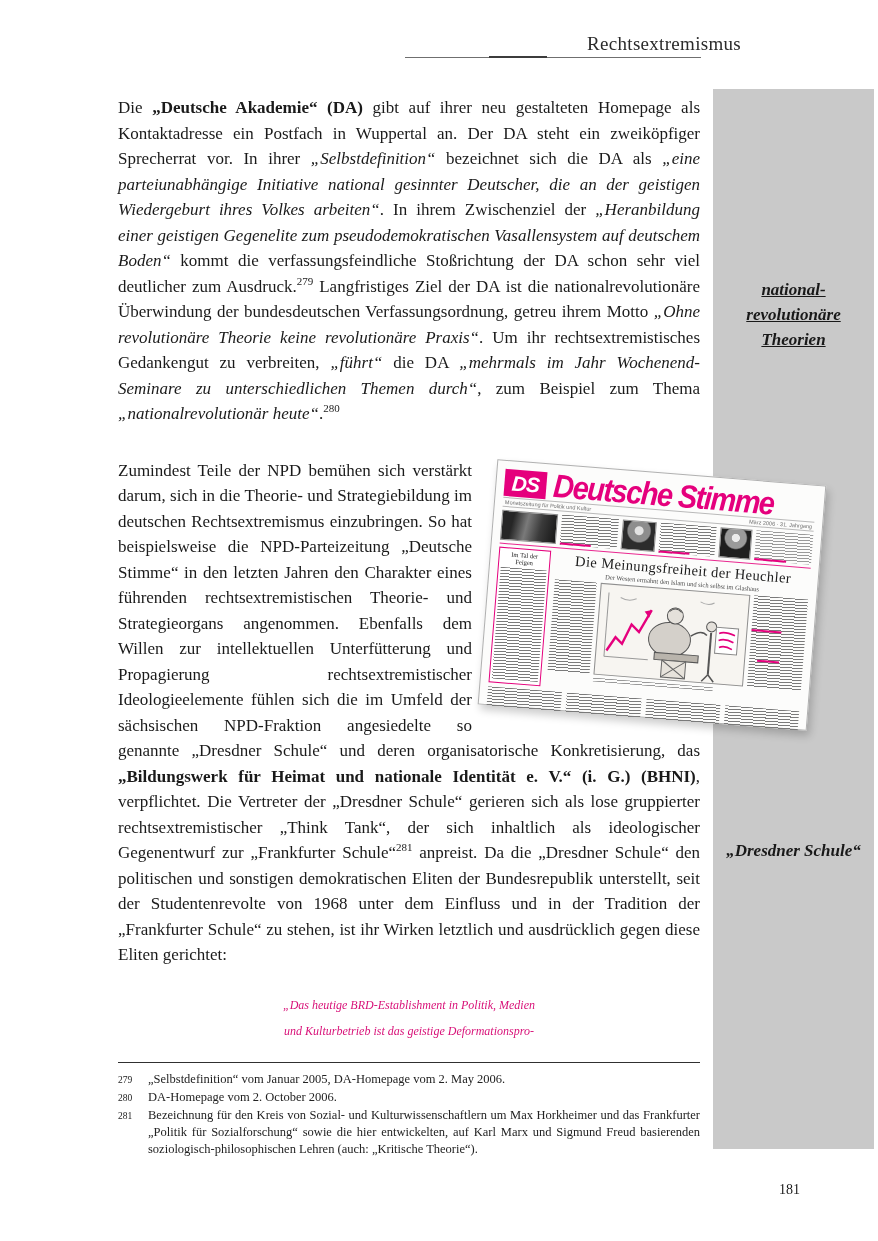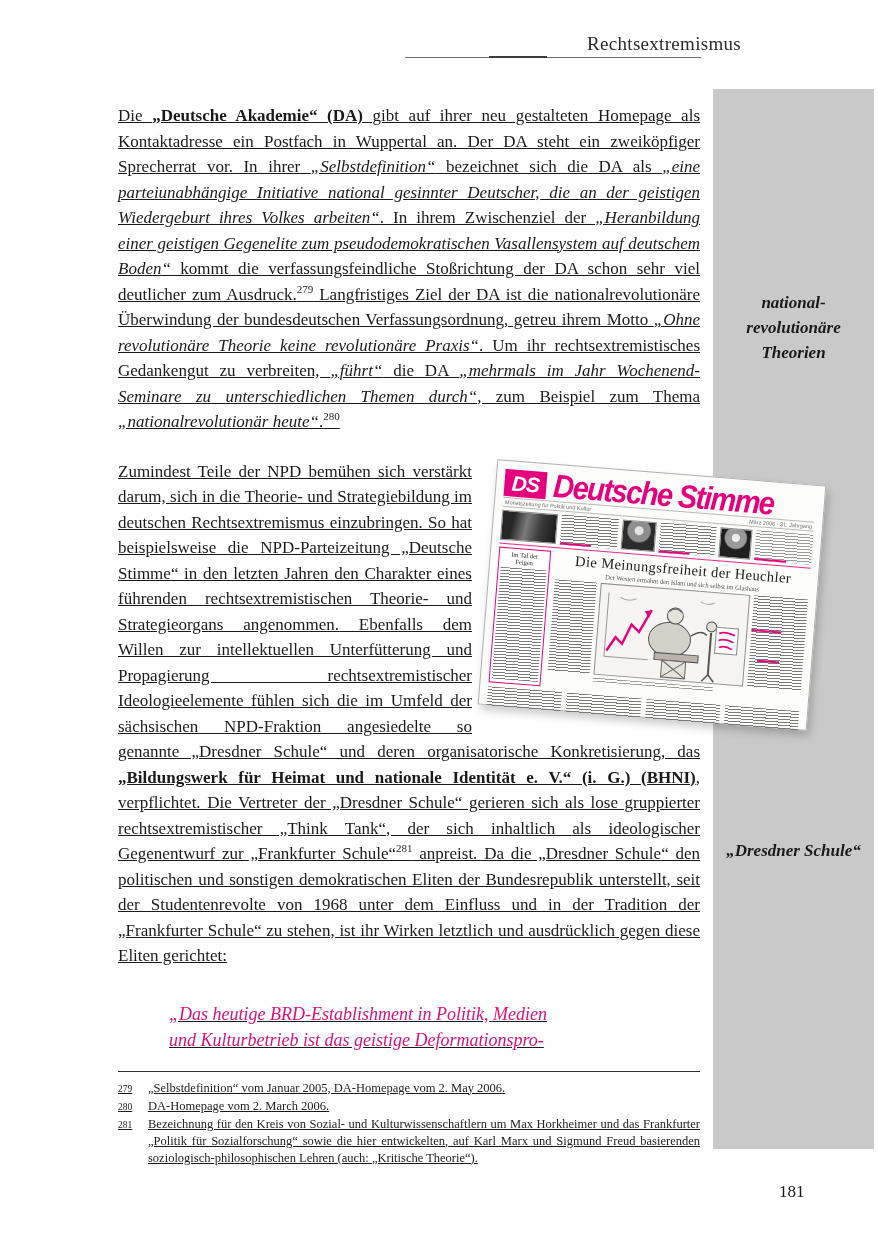--- a/index.html
+++ b/index.html
@@ -13,43 +13,43 @@
   .head-rule { position:absolute; top:57px; left:405px; width:296px; height:1px; background:#6f6f6f; }
   .head-rule-dark { position:absolute; top:56px; left:489px; width:58px; height:2px; background:#3c3c3c; }
 
   
   .sidebar { position:absolute; left:713px; top:89px; width:161px; height:1060px; background:var(--sidebar, #c9c9c9); }
   .margin-note {
     position:absolute; left:713px; width:161px; text-align:center;
     font-weight:bold; font-style:italic; font-size:17px; line-height:25px;
     white-space:pre-line; color:#191919; z-index:2;
   }
-  #note1 { top:290px; }
+  #note1 { top:277px;text-decoration:underline; }
   #note2 { top:838px; }
 
   
-  .main { position:absolute; left:118px; top:103px; width:582px;text-decoration:underline; }
+  .main { position:absolute; left:118px; top:95px; width:582px; }
   .para { text-align:justify; font-size:17px; line-height:25.5px; margin:0; hyphens:auto; }
-  .para.second { margin-top:24px; }
+  .para.second { margin-top:31px; }
   .np-spacer { float:right; width:228px; height:257px; }
   .b { font-weight:bold; }
   .i { font-style:italic; }
   .sup { font-size:11px; vertical-align:super; line-height:0; }
 
   .quote {
-    margin:32px auto 0; width:480px; font-style:italic;
-    font-size:18px; line-height:26px; color:var(--accent2, #d81178); white-space:pre-line;
+    margin:24px auto 0; width:480px; text-align:center; font-style:italic;
+    font-size:12px; line-height:26px; color:var(--accent2, #d81178); white-space:pre-line;
   }
 
   .footnotes { margin-top:18px; border-top:1px solid #303030; padding-top:8px; }
   .fn { display:flex; font-size:12.5px; line-height:17px; text-align:justify; color:#222; }
   .fn-num { flex:0 0 30px; font-size:9.5px; padding-top:1px; }
   .fn-text { flex:1; }
 
-  .page-number { position:absolute; left:779px; top:1182px; font-size:17px; color:#1a1a1a; }
+  .page-number { position:absolute; left:779px; top:1182px; font-size:14px; color:#1a1a1a; }
 
   
   .np {
     position:absolute; left:487px; top:472px; width:330px; height:246px; box-sizing:border-box;
     background:#fcfcfb; border:1px solid #b0b0b0; box-shadow:3px 5px 9px rgba(0,0,0,.20);
     transform:rotate(4.6deg); padding:7px 8px 5px; z-index:5;
     font-family:"Liberation Sans", sans-serif;
   }
   .np-head { display:flex; align-items:center; gap:7px; height:28px; }
   .np-logo {
@@ -126,21 +126,21 @@
     <div class="quote">„Das heutige BRD-Establishment in Politik, Medien
 und Kulturbetrieb ist das geistige Deformationspro-</div>
 
     <div class="footnotes">
       <div class="fn">
         <span class="fn-num">279</span>
         <span class="fn-text">„Selbstdefinition“ vom Januar 2005, DA-Homepage vom 2. May 2006.</span>
       </div>
       <div class="fn">
         <span class="fn-num">280</span>
-        <span class="fn-text">DA-Homepage vom 2. March 2006.</span>
+        <span class="fn-text">DA-Homepage vom 2. October 2006.</span>
       </div>
       <div class="fn">
         <span class="fn-num">281</span>
         <span class="fn-text">Bezeichnung für den Kreis von Sozial- und Kulturwissenschaftlern um Max Horkheimer und das Frankfurter „Politik für Sozialforschung“ sowie die hier entwickelten, auf Karl Marx und Sigmund Freud basierenden soziologisch-philosophischen Lehren (auch: „Kritische Theorie“).</span>
       </div>
     </div>
   </div>
 
   <div class="np">
     <div class="np-head">

